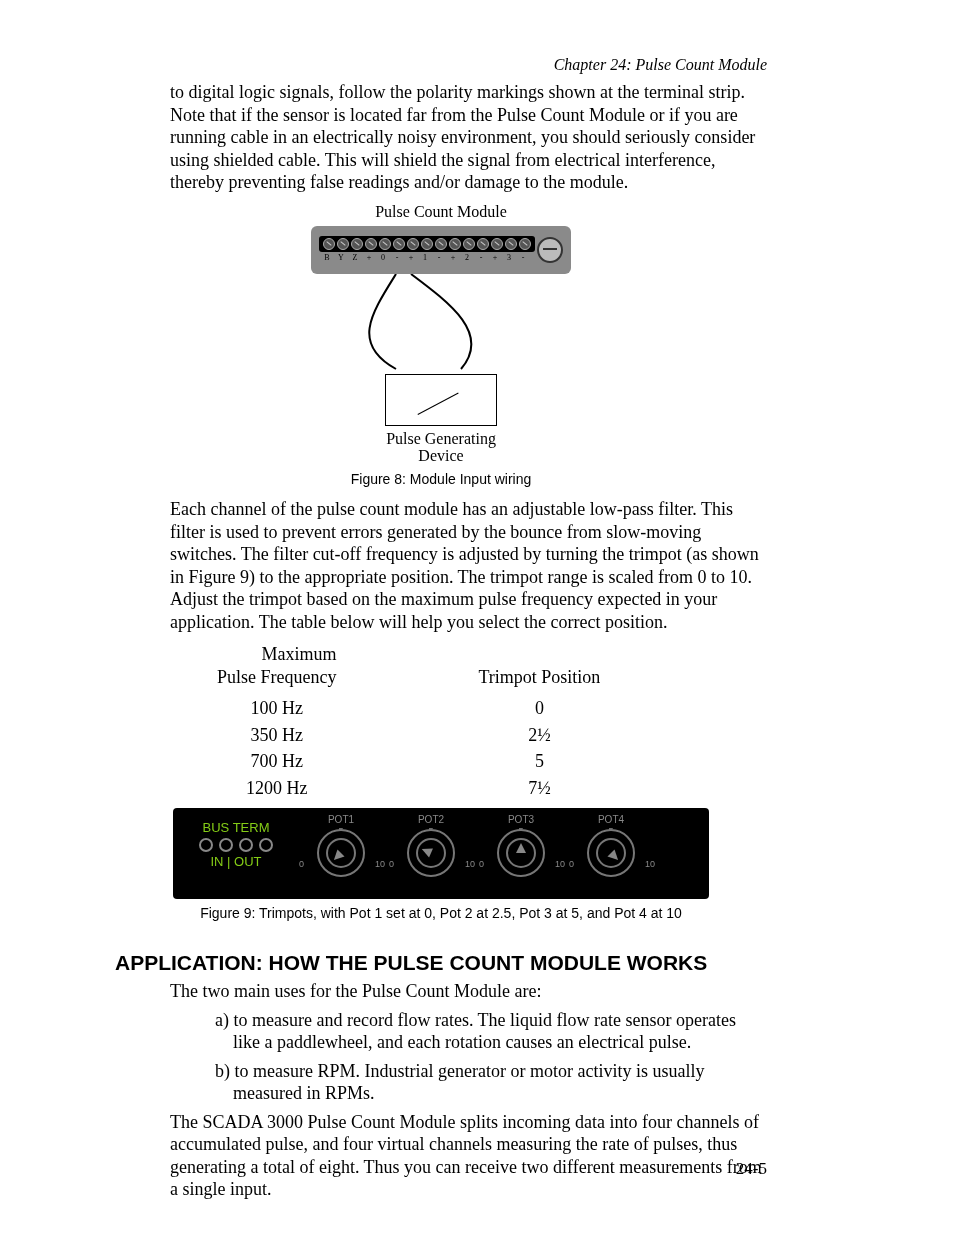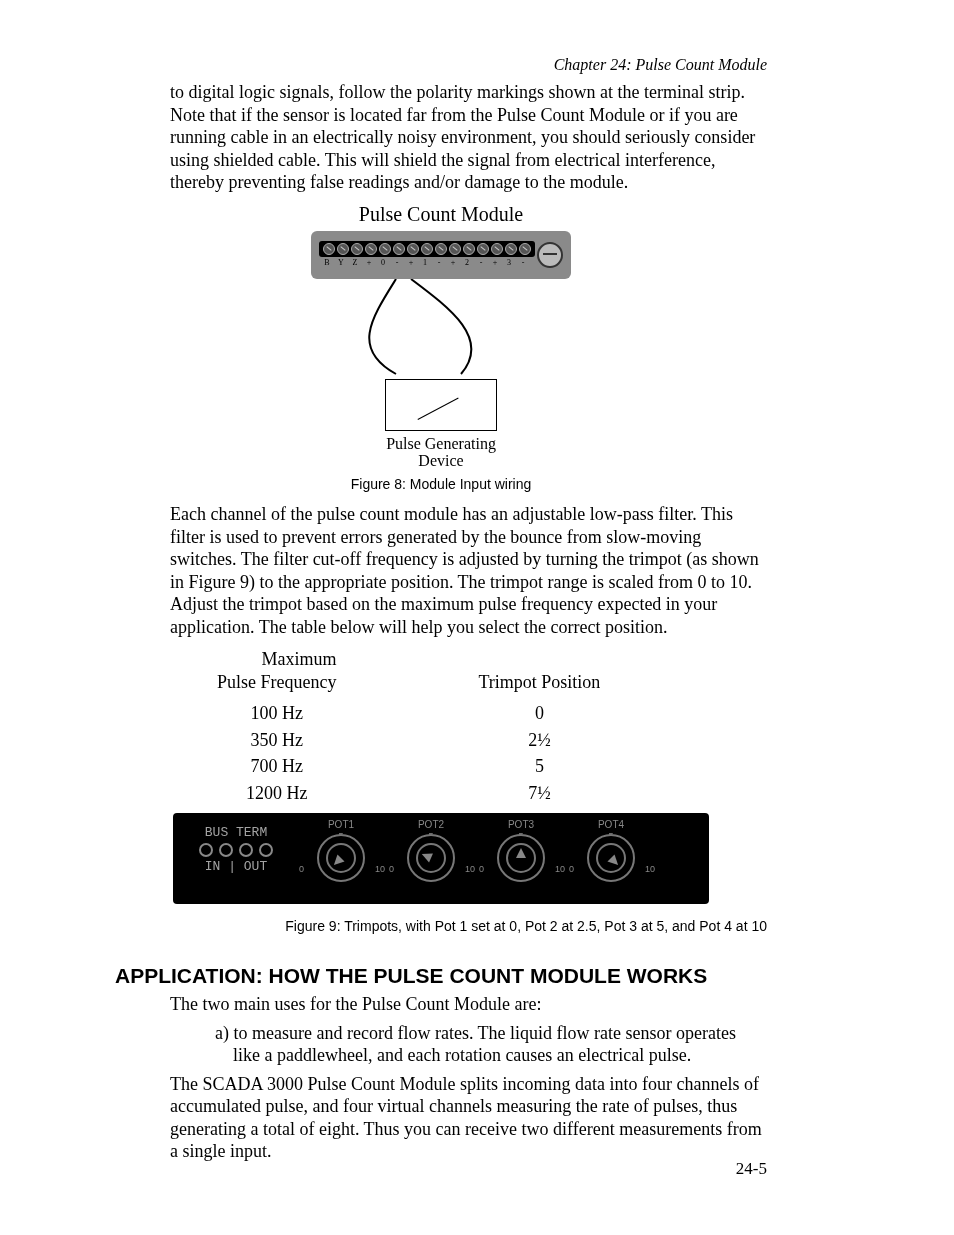--- a/index.html
+++ b/index.html
@@ -86,21 +86,21 @@
   }
 
   
   .fig8 {
     width: 260px;
     margin: 0 auto;
     position: relative;
   }
   .fig8-title {
     text-align: center;
-    font-size: 20px;
+    font-size: 16px;
     margin-bottom: 4px;
   }
   .module-outer {
     background: #8a8a8a;
     border-radius: 6px;
     padding: 6px 8px;
     display: flex;
     align-items: center;
     justify-content: space-between;
     height: 36px;
@@ -172,22 +172,22 @@
     width:520px;
     margin:6px auto 0 auto;
     background:#000;
     border-radius:4px;
     padding:6px 8px 22px 8px;
     display:flex;
     align-items:center;
     gap:10px;
   }
   .busterm{
-    color:#a3a3a3;
-    font-family:Liberation Mono, monospace;
+    color:#84cc16;
+    font-family:Liberation Sans, sans-serif;
     font-size:13px;
     text-align:center;
     line-height:1.1;
     width:110px;
   }
   .busterm .dots{
     display:flex;gap:6px;justify-content:center;margin:3px 0;
   }
   .busterm .dots span{
     width:10px;height:10px;border-radius:50%;background:#000;border:2px solid #888;
@@ -357,21 +357,22 @@
       <div class="label">POT4</div>
       <div class="tick ttop">5</div>
       <div class="knob">
           <div class="inner"></div>
           <div class="arrow" style="transform: translate(-50%,-100%) rotate(135deg);"></div>
         </div>
       <div class="tick t0">0</div>
         <div class="tick t10">10</div>
     </div>
   </div>
-  <div class="figure-caption" style="margin-top:14px;text-align:right;">Figure 9: Trimpots, with Pot 1 set at 0, Pot 2 at 2.5, Pot 3 at 5, and Pot 4 at 10</div>
+  <div class="figure-caption" style="margin-top:6px;">Figure 9: Trimpots, with Pot 1 set at 0, Pot 2 at 2.5, Pot 3 at 5, and Pot 4 at 10</div>
 
   <div class="section-head">APPLICATION: HOW THE PULSE COUNT MODULE WORKS</div>
   <p class="bodytext-noindent">The two main uses for the Pulse Count Module are:</p>
   <p class="list-item">a) to measure and record flow rates. The liquid flow rate sensor operates like a paddlewheel, and each rotation causes an electrical pulse.</p>
+  <p class="list-item">b) to measure RPM. Industrial generator or motor activity is usually measured in RPMs.</p>
   <p class="bodytext-noindent">The SCADA 3000 Pulse Count Module splits incoming data into four channels of accumulated pulse, and four virtual channels measuring the rate of pulses, thus generating a total of eight.  Thus you can receive two different measurements from a single input.</p>
 
   <div class="page-number">24-5</div>
 </div>
 
 </body></html>

